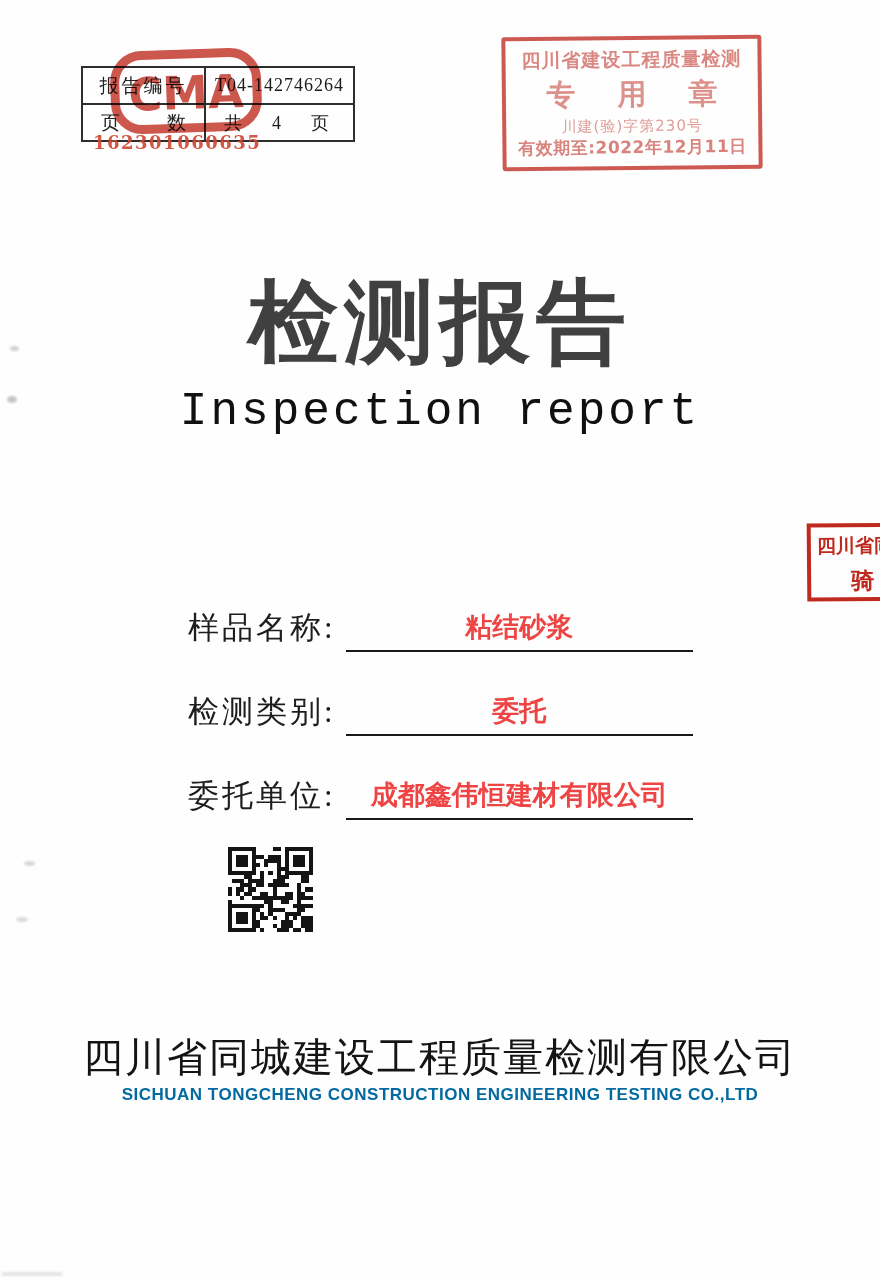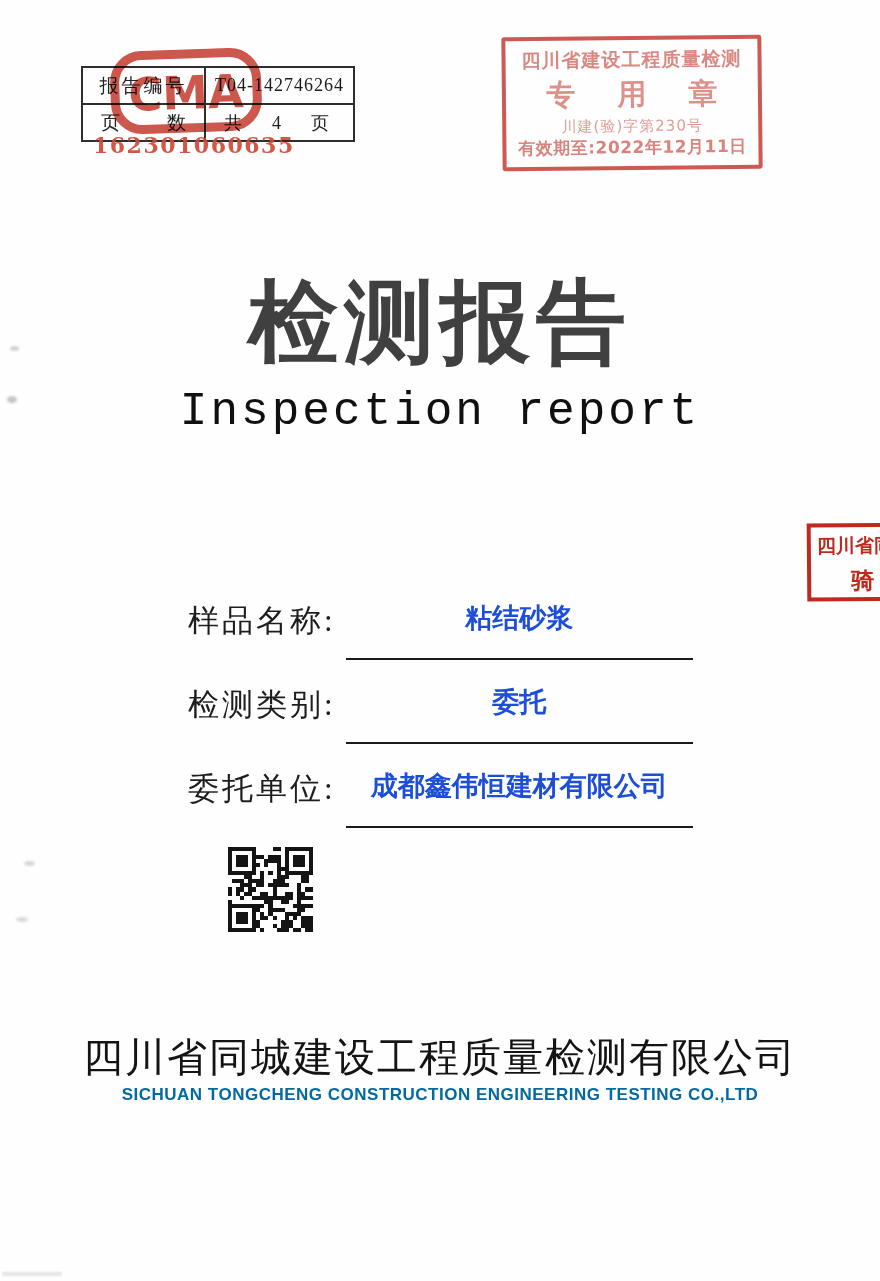--- a/index.html
+++ b/index.html
@@ -22,21 +22,21 @@
   .info-table .pages-label{letter-spacing:14px;text-indent:14px;}
   .info-table .pages-value{letter-spacing:6px;}
   
   .cma-stamp{
     position:absolute;left:110px;top:49px;width:152px;height:84px;
     transform:rotate(-2deg);opacity:.85;mix-blend-mode:multiply;
   }
   
   .serial{
     position:absolute;left:93px;top:132px;font-family:"DejaVu Serif",serif;
-    font-size:22px;font-weight:700;color:#cf4a36;letter-spacing:1.5px;opacity:.92;
+    font-size:18px;font-weight:700;color:#cf4a36;letter-spacing:1.5px;opacity:.92;
   }
   
   .approval-stamp{
     position:absolute;left:502px;top:36px;width:252px;height:126px;
     border:4px solid rgba(192,44,33,.78);border-radius:3px;
     transform:rotate(-.6deg);display:flex;flex-direction:column;justify-content:center;
     text-align:center;color:#c2392e;mix-blend-mode:multiply;
     font-family:"DejaVu Sans",sans-serif;
   }
   .approval-line1{font-size:19px;font-weight:700;opacity:.6;letter-spacing:1px;}
@@ -57,28 +57,28 @@
   .riding-seal{
     position:absolute;left:807px;top:523px;width:120px;height:78px;
     border:4px solid #c12a1e;color:#c12a1e;font-weight:700;
     padding:6px 0 0 6px;box-sizing:border-box;transform:rotate(-.5deg);
     font-family:"DejaVu Sans",sans-serif;mix-blend-mode:multiply;
   }
   .riding-line1{font-size:19px;letter-spacing:0;}
   .riding-line2{font-size:23px;margin:6px 0 0 34px;}
   
   .fields{position:absolute;left:188px;top:600px;}
-  .field-row{display:flex;align-items:flex-start;height:52px;margin-bottom:32px;}
+  .field-row{display:flex;align-items:flex-end;height:52px;margin-bottom:32px;}
   .field-label{
     font-size:31px;letter-spacing:3px;color:#1d1d1d;padding-bottom:3px;white-space:nowrap;
   }
   .field-line{
     width:347px;margin-left:10px;border-bottom:2px solid #1a1a1a;
     text-align:center;font-family:"DejaVu Sans",sans-serif;font-weight:700;
-    font-size:27px;color:#1d4ed8;padding-bottom:22px;white-space:nowrap;
+    font-size:27px;color:#ef4444;padding-bottom:5px;white-space:nowrap;
   }
   
   .qr{position:absolute;left:228px;top:847px;width:85px;height:85px;}
   
   .company{position:absolute;left:0;top:1030px;width:100%;text-align:center;}
   .company-cn{font-size:40px;letter-spacing:2px;color:#141414;font-weight:500;}
   .company-en{
     margin-top:0;font-family:Liberation Sans, sans-serif;font-weight:700;
     font-size:17px;letter-spacing:.5px;color:#0369a1;
   }

